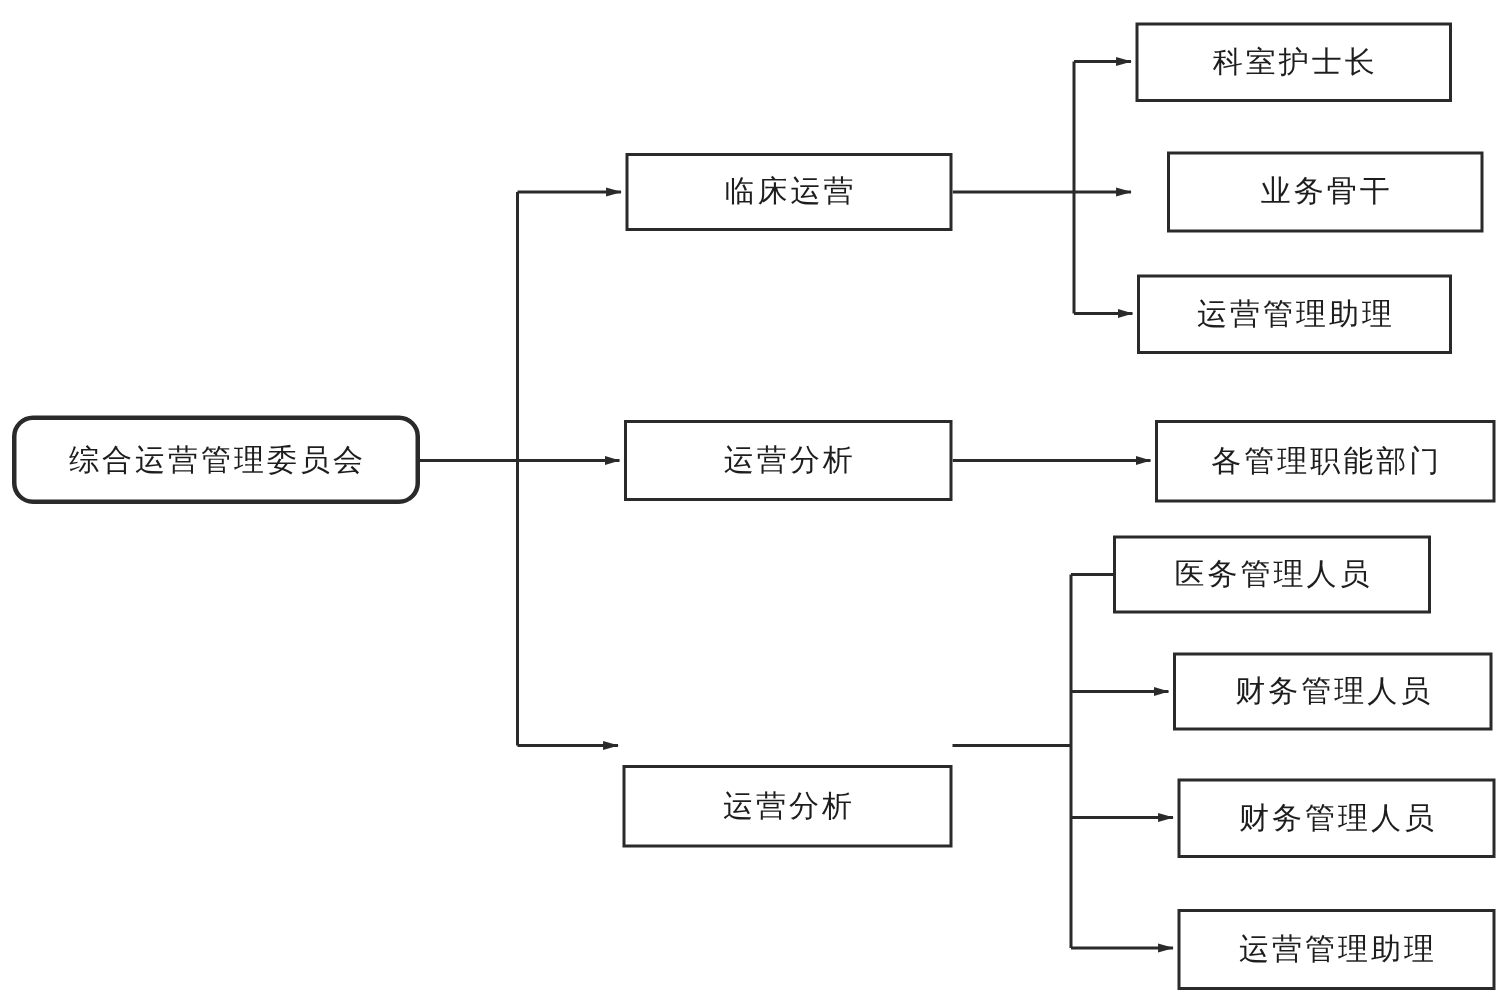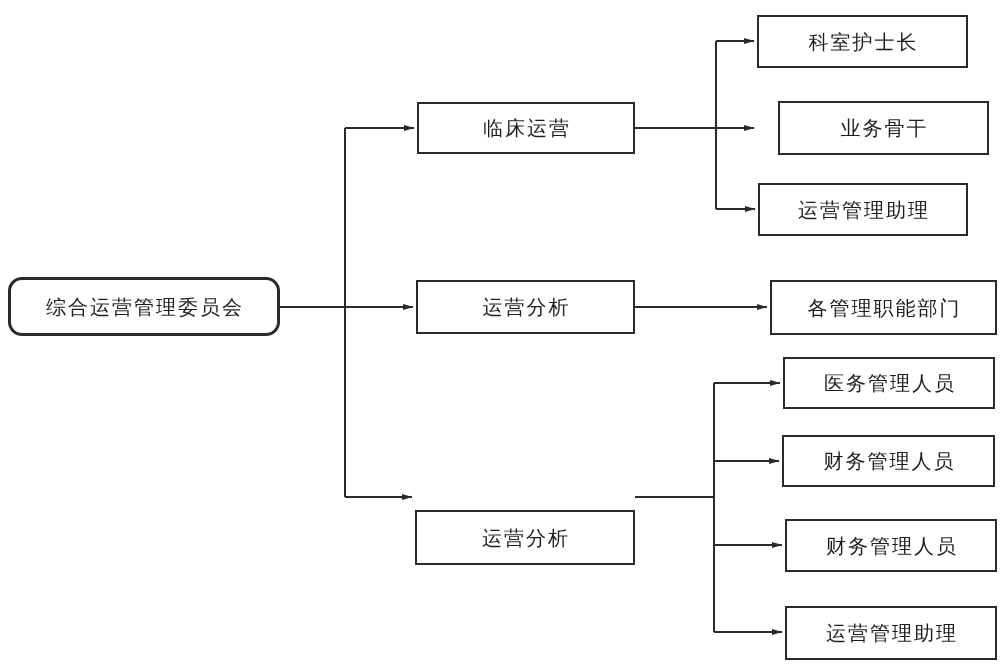--- a/index.html
+++ b/index.html
@@ -48,21 +48,21 @@
 
   
   .n-root      { left:   8px; top: 277px; width: 272px; height: 59px; }
   .n-clinical  { left: 417px; top: 102px; width: 218px; height: 52px; }
   .n-support   { left: 416px; top: 280px; width: 219px; height: 54px; }
   .n-analysis  { left: 415px; top: 470px; width: 220px; height: 55px; margin-top: 40px; }
   .n-nurse     { left: 757px; top:  15px; width: 211px; height: 53px; }
   .n-backbone  { left: 757px; top: 101px; width: 211px; height: 54px; margin-left: 21px; }
   .n-assist1   { left: 758px; top: 183px; width: 210px; height: 53px; }
   .n-dept      { left: 770px; top: 280px; width: 227px; height: 55px; }
-  .n-medical   { left: 783px; top: 357px; width: 212px; height: 52px; }
+  .n-medical   { left: 742px; top: 357px; width: 212px; height: 52px; }
   .n-finance1  { left: 782px; top: 435px; width: 213px; height: 52px; }
   .n-finance2  { left: 785px; top: 519px; width: 212px; height: 53px; }
   .n-assist2   { left: 785px; top: 606px; width: 212px; height: 54px; }
 </style>
 </head>
 <body>
 
 <div class="canvas">
 
   <svg class="wires" viewBox="0 0 1000 665" aria-hidden="true">

